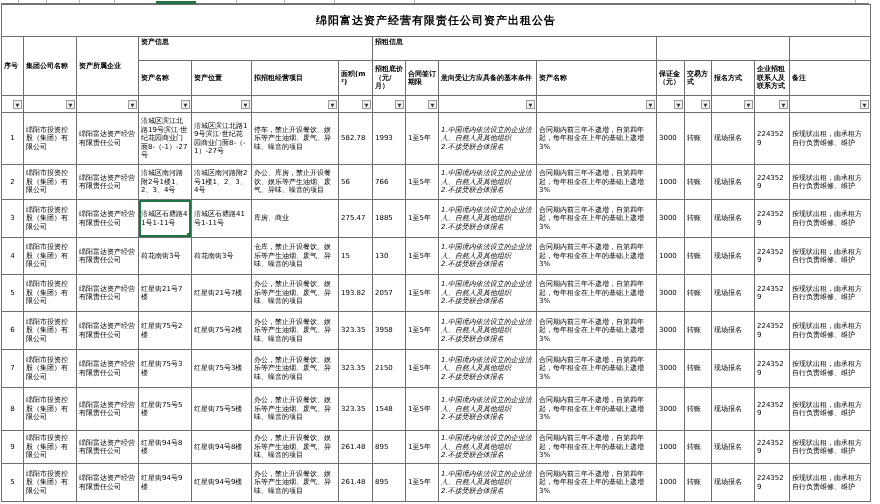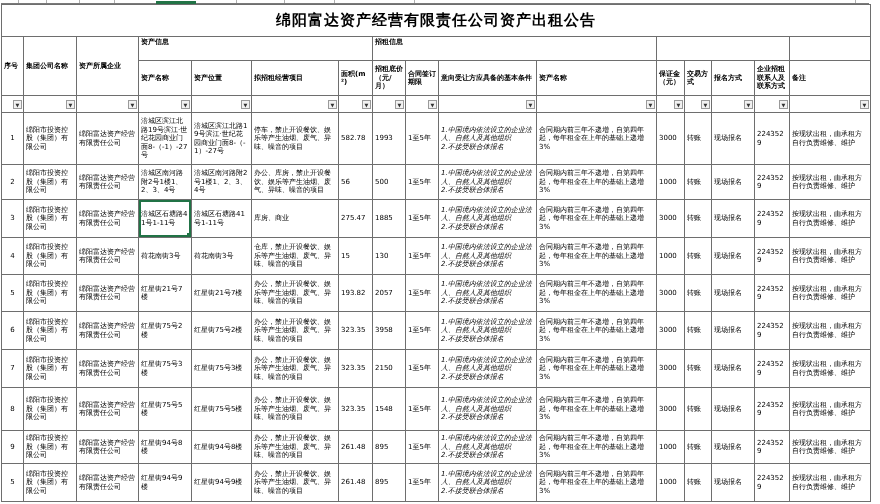--- a/index.html
+++ b/index.html
@@ -19,21 +19,21 @@
     position:absolute;left:1px;top:4px;
     border-collapse:collapse;table-layout:fixed;width:869px;
   }
   td,th{
     border:1px solid #6e6e6e;
     font-size:7px;line-height:8.5px;
     padding:1px 2px;vertical-align:middle;text-align:left;
     overflow:hidden;word-break:break-all;font-weight:normal;
   }
   .title-cell{
-    font-size:15px;line-height:17px;font-weight:bold;text-align:center;
+    font-size:11px;line-height:17px;font-weight:bold;text-align:center;
     height:29px;letter-spacing:1px;
   }
   th{font-weight:bold;vertical-align:middle;}
   .grp{vertical-align:top;}
   .filter-row td{height:14px;padding:1px;}
   .fbtn{
     float:right;width:9px;height:9px;border:1px solid #9a9a9a;background:#f2f2f2;
     font-size:5px;line-height:8px;text-align:center;color:#333;box-sizing:border-box;
   }
   .c-center{text-align:center;}
@@ -185,21 +185,21 @@
       <td>按现状出租，由承租方自行负责维修、维护</td>
     </tr>
         <tr style="height: 35px;">
       <td class="c-center">2</td>
       <td>绵阳市投资控股（集团）有限公司</td>
       <td>绵阳富达资产经营有限责任公司</td>
       <td>涪城区南河路附2号1楼1、2、3、4号</td>
       <td>涪城区南河路附2号1楼1、2、3、4号</td>
       <td>办公、库房，禁止开设餐饮、娱乐等产生油烟、废气、异味、噪音的项目</td>
       <td>56</td>
-      <td>500</td>
+      <td>766</td>
       <td>1至5年</td>
       <td class="pre">1.中国境内依法设立的企业法人、自然人及其他组织
 2.不接受联合体报名</td>
       <td>合同期内前三年不递增，自第四年起，每年租金在上年的基础上递增3%</td>
       <td>1000</td>
       <td>转账</td>
       <td>现场报名</td>
       <td>2243529</td>
       <td>按现状出租，由承租方自行负责维修、维护</td>
     </tr>

